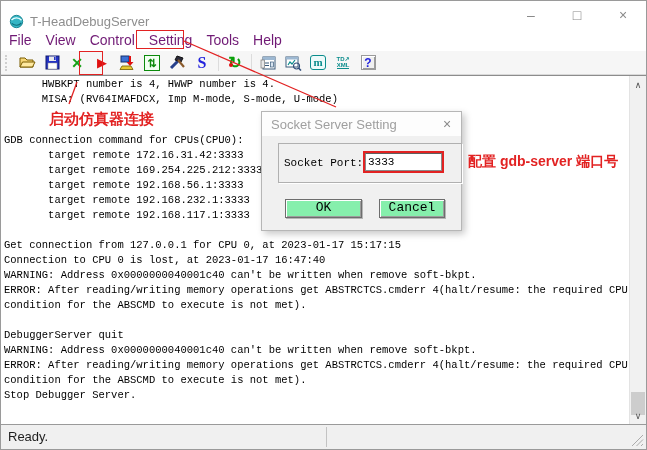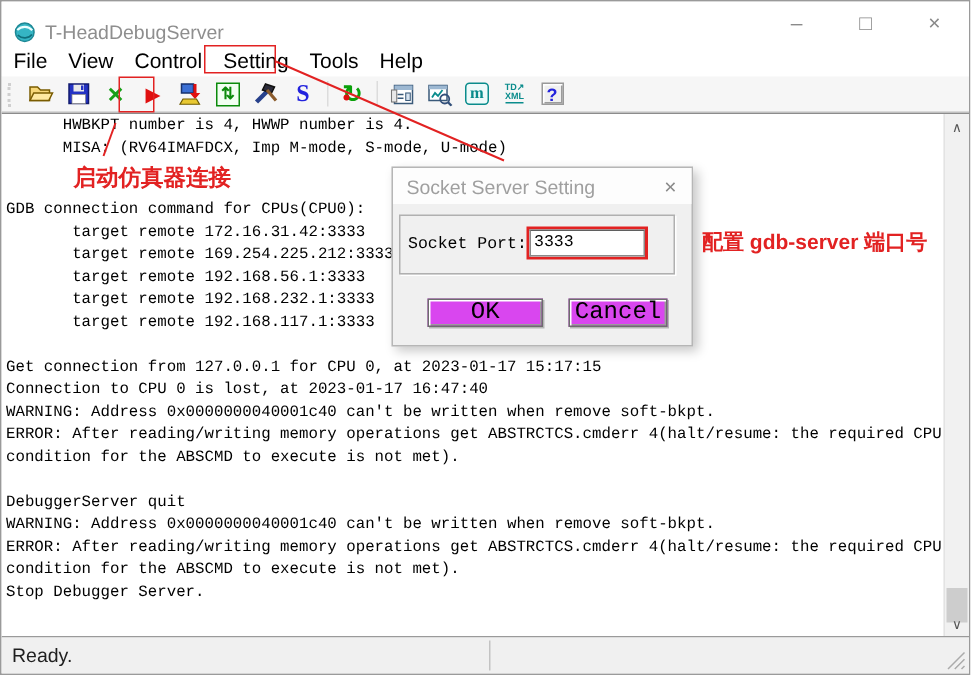--- a/index.html
+++ b/index.html
@@ -11,21 +11,21 @@
   }
   
   .titlebar{ height:28px; display:flex; align-items:flex-end; background:#fff; }
   .title-icon{ width:15px; height:15px; margin-left:8px; flex:0 0 auto; }
   .title-text{ color:#8e8e8e; font-size:13px; margin-left:6px; white-space:nowrap; }
   .win-controls{ margin-left:auto; display:flex; }
   .win-btn{ width:46px; height:28px; display:flex; align-items:center; justify-content:center;
             color:#8a8a8a; font-size:14px; }
   
   .menubar{ height:22px; display:flex; align-items:center; padding-left:1px; background:#fff; }
-  .menu-item{ padding:2px 7px; font-size:14px; color:#000000; white-space:nowrap; }
+  .menu-item{ padding:2px 7px; font-size:14px; color:#701a75; white-space:nowrap; }
   
   .toolbar{ height:24px; display:flex; align-items:center; gap:7px; padding-left:4px;
             background:#f6f6f6; border-bottom:1px solid #d9d9d9; }
   .toolbar::before{ content:""; width:2px; height:16px; border-left:2px dotted #cfcfcf; margin-right:2px; }
   .tb-icon{ width:18px; height:18px; display:flex; align-items:center; justify-content:center;
             font-size:13px; position:relative; flex:0 0 auto; }
   .tb-sep{ width:1px; height:17px; background:#dcdcdc; flex:0 0 auto; }
   .g-kill{ color:#18a018; font-weight:bold; font-size:14px; }
   .g-play{ color:#e01010; font-size:13px; }
   .g-reset{ color:#0b8a0b; border:1px solid #0b8a0b; width:16px; height:16px; line-height:14px;
@@ -59,30 +59,30 @@
                justify-content:center; color:#555; font-size:9px; }
   .scroll-up{ top:0; } .scroll-down{ bottom:0; }
   .scroll-thumb{ position:absolute; left:1px; right:1px; top:316px; height:23px; background:#cdcdcd; }
   
   .dialog{ position:absolute; left:260px; top:110px; width:201px; height:120px; background:#f0f0f0;
            border:1px solid #b6b6b6; box-shadow:3px 3px 7px rgba(0,0,0,.22); z-index:30; }
   .dialog-titlebar{ height:24px; background:#fdfdfd; display:flex; align-items:center;gap:12px; }
   .dialog-title{ color:#9f9f9f; font-size:13px; margin-left:9px; white-space:nowrap; }
   .dialog-close{ margin-left:auto; width:22px; margin-right:3px; text-align:center; color:#8a8a8a;
                  font-size:14px; }
-  .groupbox{ position:absolute; left:4px; top:31px; width:184px; height:40px;
+  .groupbox{ position:absolute; left:16px; top:31px; width:184px; height:40px;
              border:1px solid #b0b0b0; box-shadow:1px 1px 0 #ffffff; }
   .port-label{ position:absolute; left:5px; top:13px; font-family:"Liberation Mono", monospace;
                font-size:11px; color:#000; white-space:nowrap; }
   .port-input-wrap{ position:absolute; left:84px; top:7px; border:2px solid #e22222; }
   .port-input{ display:block; width:77px; height:18px; border:1px solid #8a8a8a; border-top-color:#5f5f5f;
                background:#fff; font-family:"Liberation Mono", monospace; font-size:11px; padding:0 2px; }
-  .dlg-btn{ position:absolute; height:19px; background:#d946ef; border:1px solid #6d6d6d;
+  .dlg-btn{ position:absolute; height:19px; background:#86efac; border:1px solid #6d6d6d;
             box-shadow:inset 1px 1px 0 #ffffff, inset -1px -1px 0 #9c9c9c, 1px 1px 0 #b5b5b5;
-            font-family:"Liberation Mono", monospace; font-size:16px; text-align:center;
+            font-family:"Liberation Mono", monospace; font-size:13px; text-align:center;
             line-height:16px; color:#000; }
   .btn-ok{ left:23px; top:87px; width:77px; }
   .btn-cancel{ left:117px; top:87px; width:66px; }
   
   .statusbar{ position:absolute; left:0; right:0; bottom:0; height:24px; background:#f0f0f0; }
   .status-text{ position:absolute; left:7px; top:4px; font-size:13px; color:#1f1f1f;text-align:center; }
   .status-divider{ position:absolute; left:325px; top:2px; bottom:2px; width:1px; background:#c3c3c3; }
   .resize-grip{ position:absolute; right:2px; bottom:2px; }
   
   .red-box-setting{ position:absolute; left:135px; top:29px; width:48px; height:19px;

